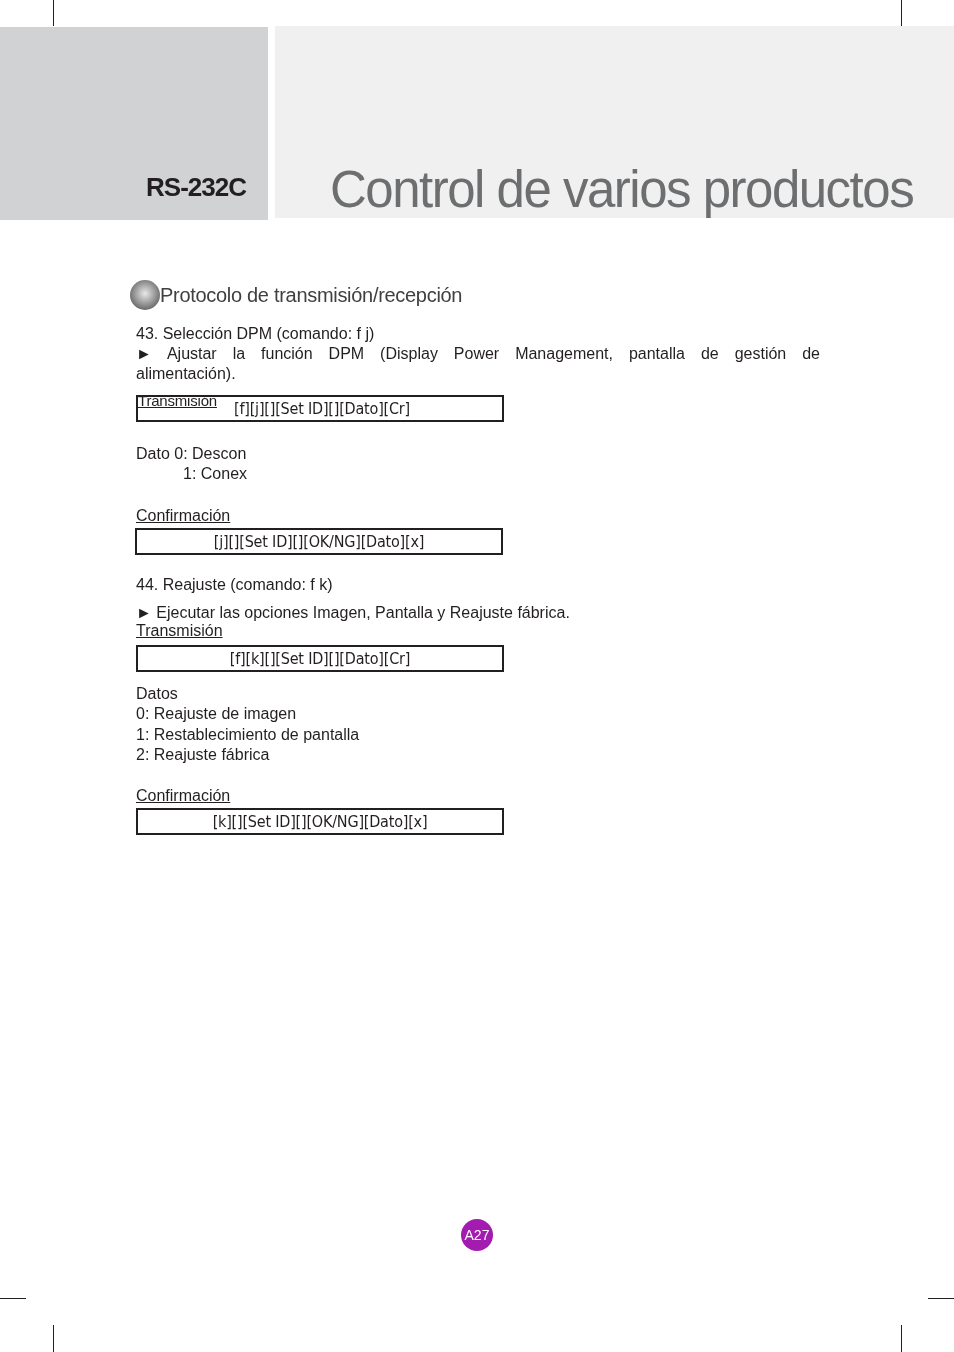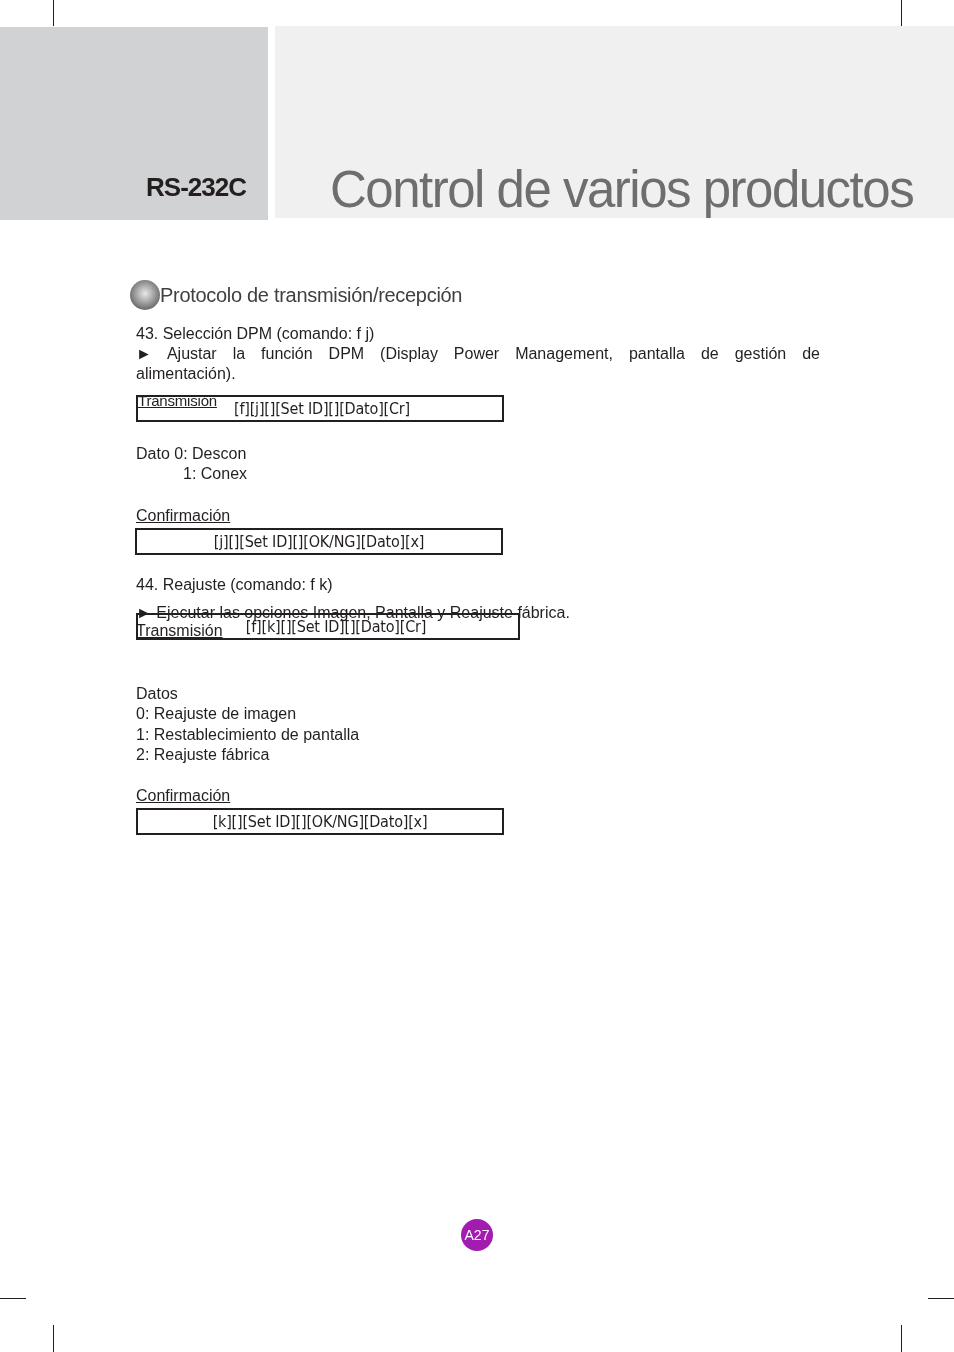--- a/index.html
+++ b/index.html
@@ -63,21 +63,21 @@
 
 <div class="t u" style="left:136px;top:506px;">Confirmación</div>
 <div class="box" style="top:528px;left:135px;">
   <span>[j][][Set ID][][OK/NG][Dato][x]</span>
 </div>
 
 <div class="t" style="left:136px;top:575px;">44. Reajuste (comando: f k)</div>
 <div class="t" style="left:136px;top:595px;margin-top:8px;">► Ejecutar las opciones Imagen, Pantalla y Reajuste fábrica.</div>
 
 <div class="t u" style="left:136px;top:621px;">Transmisión</div>
-<div class="box" style="top:613px;padding-left:16px;">
+<div class="box" style="top:645px;">
   <span>[f][k][][Set ID][][Dato][Cr]</span>
 </div>
 
 <div class="t" style="left:136px;top:684px;">Datos</div>
 <div class="t" style="left:136px;top:704px;">0: Reajuste de imagen</div>
 <div class="t" style="left:136px;top:725px;">1: Restablecimiento de pantalla</div>
 <div class="t" style="left:136px;top:745px;">2: Reajuste fábrica</div>
 
 <div class="t u" style="left:136px;top:786px;">Confirmación</div>
 <div class="box" style="top:808px;">

